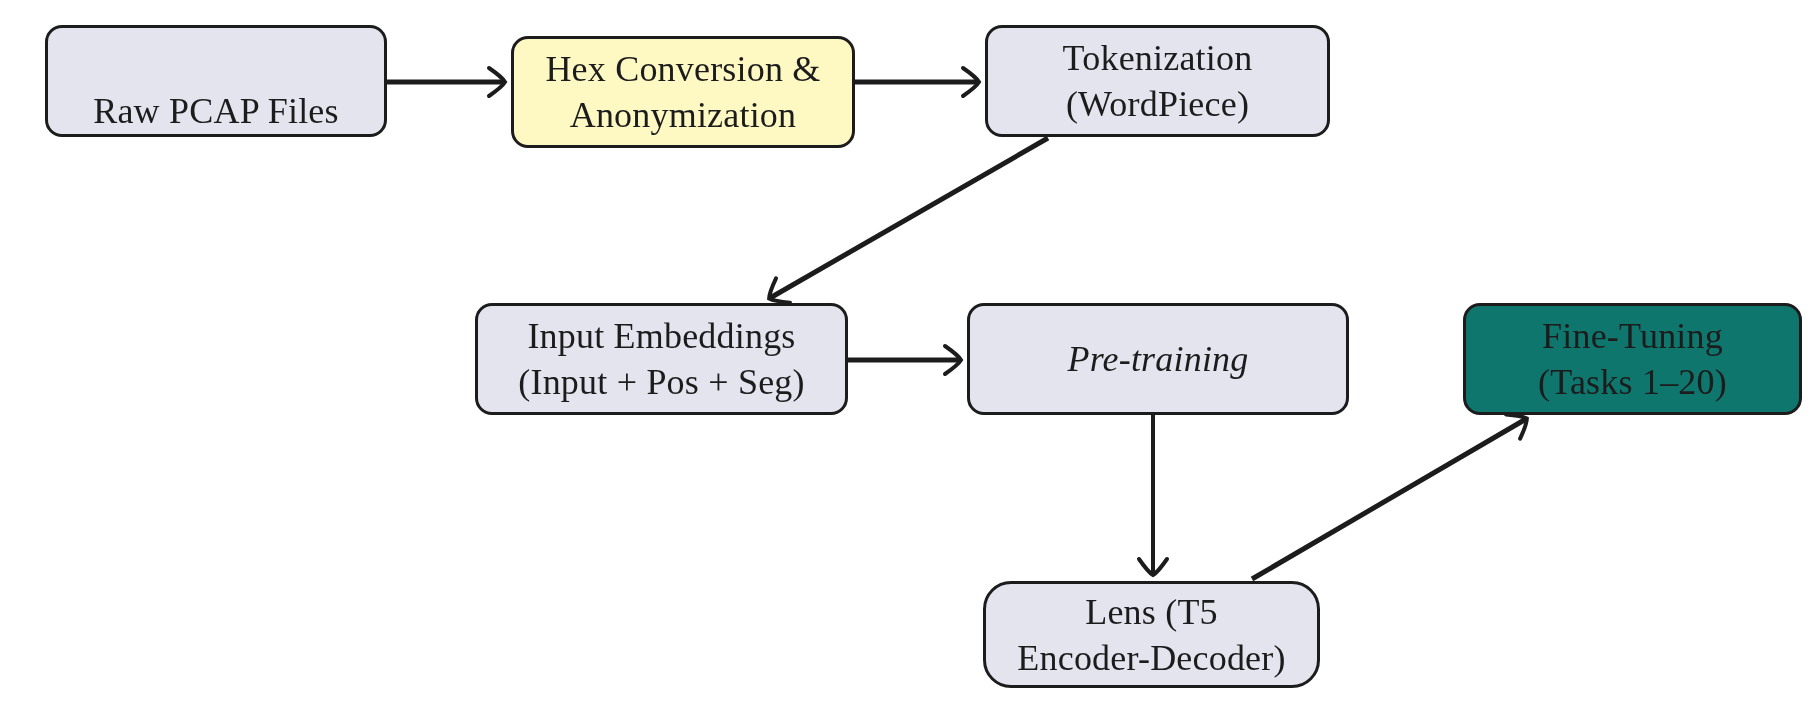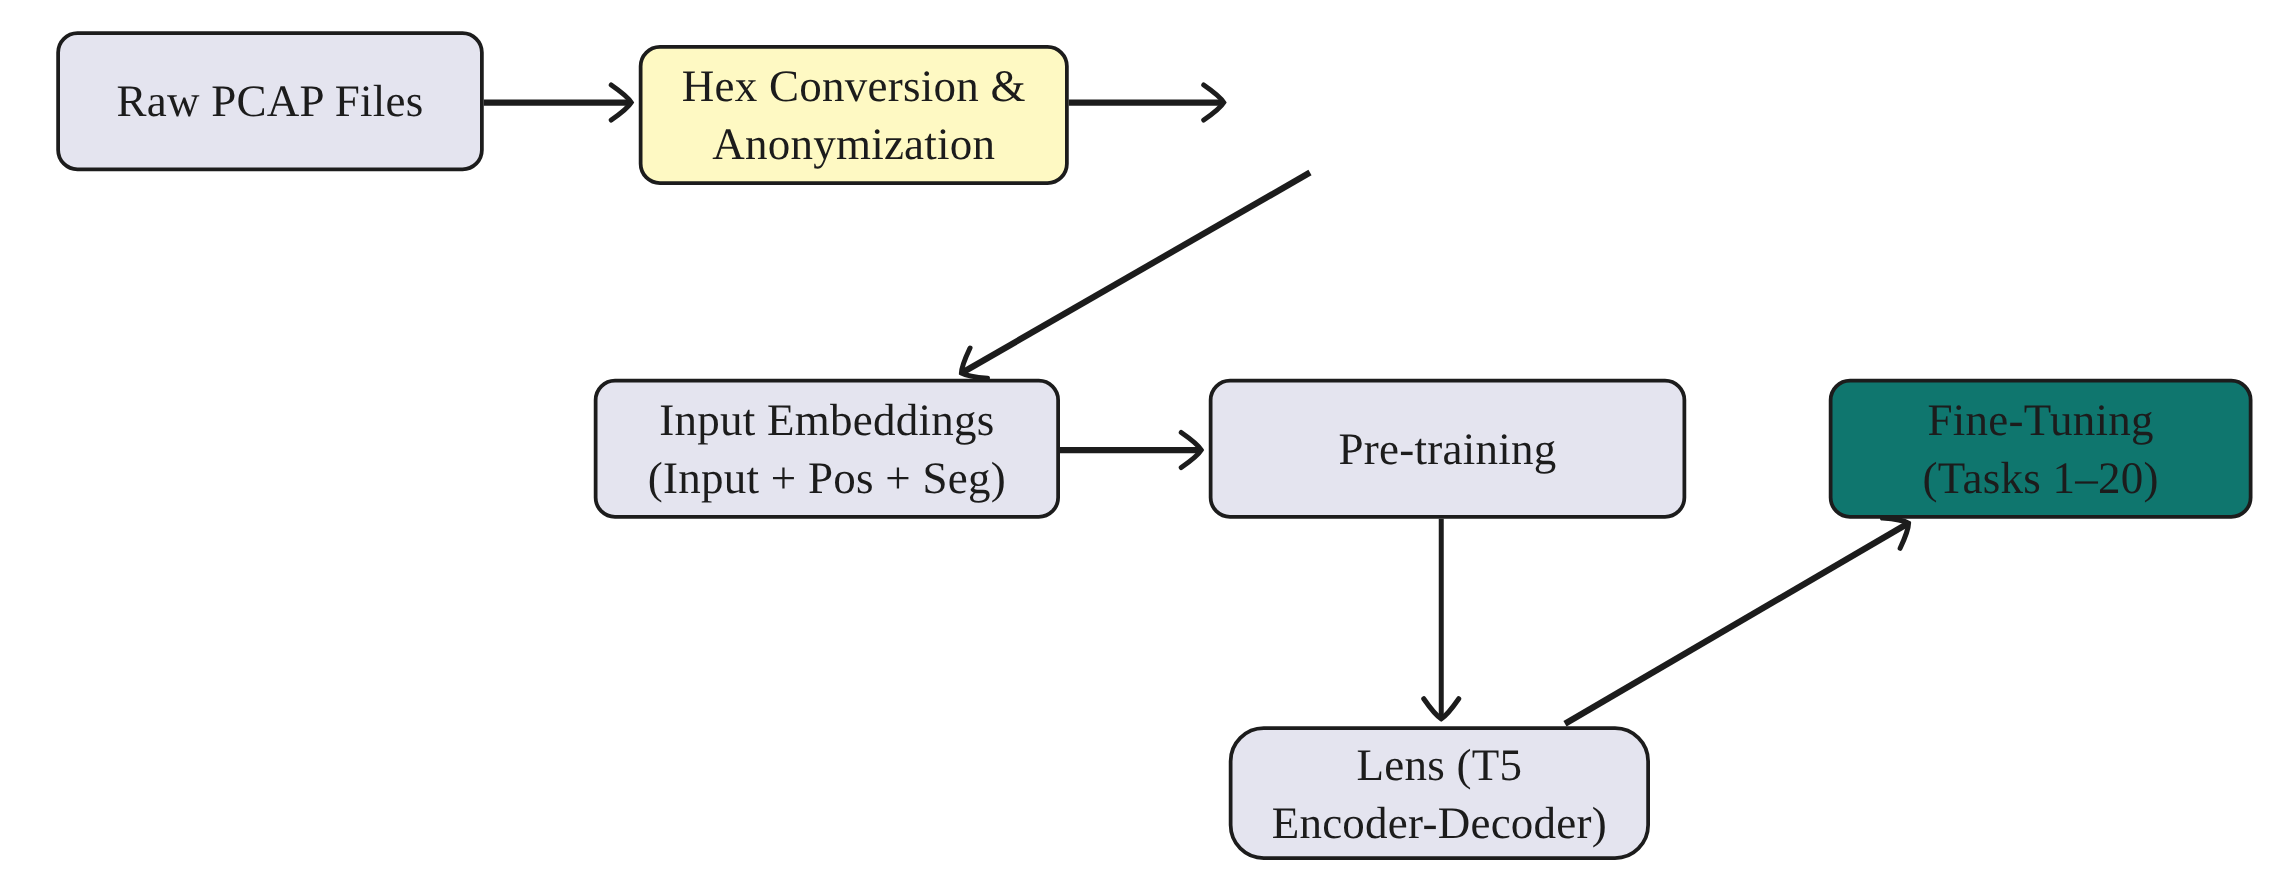--- a/index.html
+++ b/index.html
@@ -53,32 +53,36 @@
     </defs>
 
   <line x1="387" y1="82" x2="504" y2="82" stroke="#1c1c1c" stroke-width="5" marker-end="url(#arrowhead)"></line>
       <line x1="855" y1="82" x2="978" y2="82" stroke="#1c1c1c" stroke-width="5" marker-end="url(#arrowhead)"></line>
       <line x1="1048" y1="138" x2="770" y2="298" stroke="#1c1c1c" stroke-width="5" marker-end="url(#arrowhead)"></line>
       <line x1="848" y1="360" x2="960" y2="360" stroke="#1c1c1c" stroke-width="5" marker-end="url(#arrowhead)"></line>
       <line x1="1153" y1="415" x2="1153" y2="574" stroke="#1c1c1c" stroke-width="4" marker-end="url(#arrowhead)"></line>
       <line x1="1252" y1="579" x2="1526" y2="419" stroke="#1c1c1c" stroke-width="5" marker-end="url(#arrowhead)"></line>
     </svg>
 
-<div class="node" style="left: 45px; top: 25px; width: 342px; height: 112px; background: rgb(228, 228, 239); border-color: rgb(28, 28, 28); color: rgb(28, 28, 28);">
+<div class="node" style="left: 45px; top: 25px; width: 342px; height: 112px; background: rgb(228, 228, 239); border-color: rgb(28, 28, 28); color: rgb(28, 28, 28); justify-content: flex-end;">
       <div class="node-line">Raw PCAP Files</div>
     </div>
     <div class="node" style="left: 511px; top: 36px; width: 344px; height: 112px; background: #fef9c3; border-color: rgb(28, 28, 28); color: rgb(28, 28, 28);">
       <div class="node-line">Hex Conversion &amp;</div>
       <div class="node-line">Anonymization</div>
     </div>
+    <div class="node" style="left: 985px; top: 25px; width: 345px; height: 112px; background: rgb(228, 228, 239); border-color: rgb(28, 28, 28); color: rgb(28, 28, 28);">
+      <div class="node-line">Tokenization</div>
+      <div class="node-line">(WordPiece)</div>
+    </div>
     <div class="node" style="left: 475px; top: 303px; width: 373px; height: 112px; background: rgb(228, 228, 239); border-color: rgb(28, 28, 28); color: rgb(28, 28, 28); text-align: right;">
       <div class="node-line">Input Embeddings</div>
       <div class="node-line">(Input + Pos + Seg)</div>
     </div>
-    <div class="node" style="left: 967px; top: 303px; width: 382px; height: 112px; background: rgb(228, 228, 239); border-color: rgb(28, 28, 28); color: rgb(28, 28, 28);">
+    <div class="node" style="left: 967px; top: 303px; width: 382px; height: 112px; background: rgb(228, 228, 239); border-color: rgb(28, 28, 28); color: rgb(28, 28, 28); font-style: italic;">
       <div class="node-line">Pre-training</div>
     </div>
     <div class="node" style="left: 1463px; top: 303px; width: 339px; height: 112px; background: #0f766e; border-color: rgb(28, 28, 28); color: rgb(28, 28, 28);">
       <div class="node-line">Fine-Tuning</div>
       <div class="node-line">(Tasks 1–20)</div>
     </div>
     <div class="node" style="left: 983px; top: 581px; width: 337px; height: 107px; background: rgb(228, 228, 239); border-color: rgb(28, 28, 28); color: rgb(28, 28, 28); border-radius: 28px;">
       <div class="node-line">Lens (T5</div>
       <div class="node-line">Encoder-Decoder)</div>
     </div>

